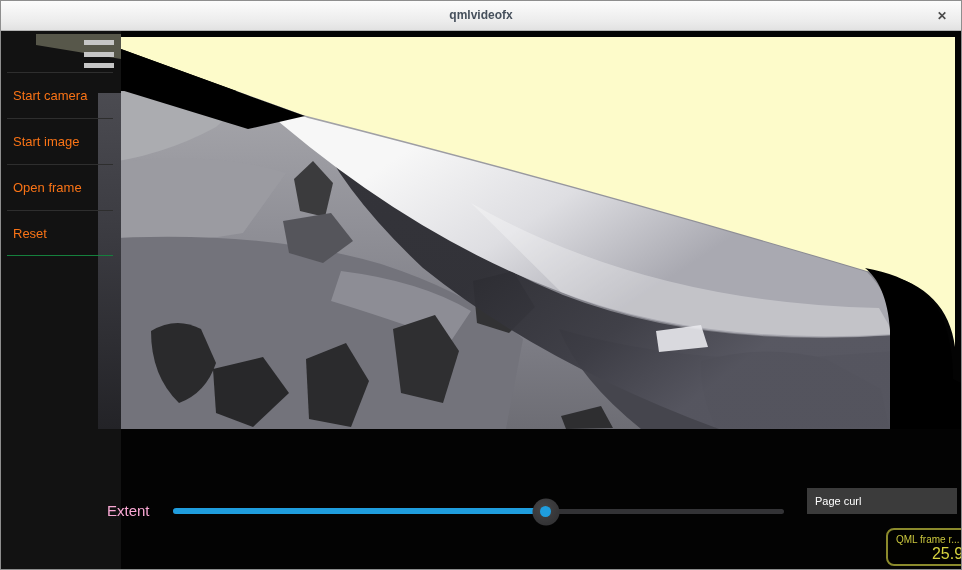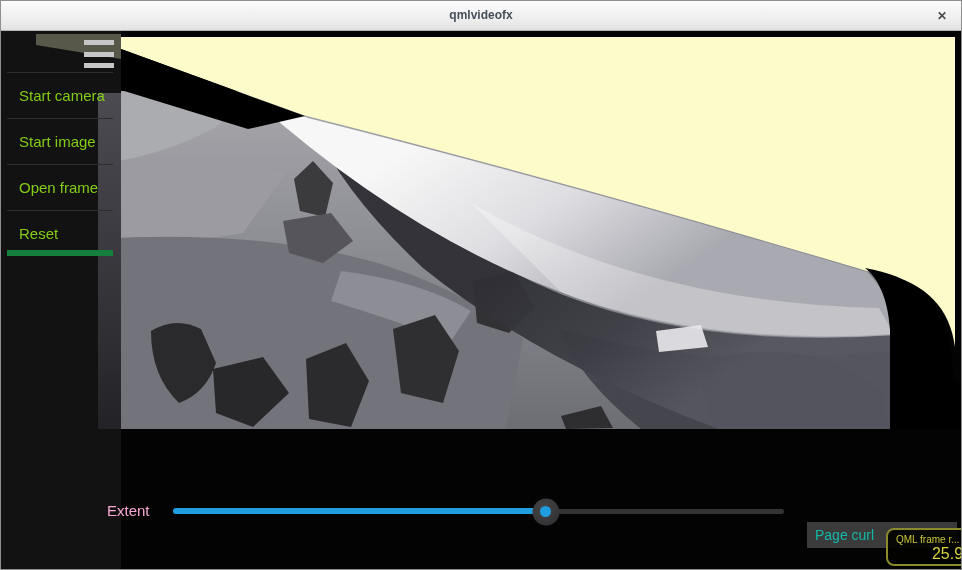--- a/index.html
+++ b/index.html
@@ -20,34 +20,34 @@
   .sidebar{position:absolute;left:0;top:0;width:120px;height:540px;background:#121212;}
   .olive-shape{position:absolute;left:35px;top:3px;width:85px;height:25px;background:#57574a;
                clip-path:polygon(0 0,100% 0,100% 100%,0 44%);}
   .see-through-strip{position:absolute;left:97px;top:62px;width:23px;height:336px;
                      background:linear-gradient(#4b4b51,#3a3a40 45%,#232327);}
   .menu-icon{position:absolute;left:83px;top:9px;width:30px;height:29px;cursor:pointer;}
   .menu-icon .bar{position:absolute;left:0;width:30px;height:5px;background:#c6c6c6;}
   .menu-icon .b1{top:0;} .menu-icon .b2{top:12px;} .menu-icon .b3{top:23px;}
   .menu{position:absolute;left:6px;top:41px;width:106px;}
   .menu-item{height:46px;border-top:1px solid #2e2e2e;box-sizing:border-box;cursor:pointer;}
-  .menu-item:last-child{border-bottom:6px solid #15803d;}
-  .menu-item span{display:block;padding-left:6px;line-height:45px;font-size:15px;color:#84cc16;margin-left:6px;}
+  .menu-item:last-child{border-bottom:1px solid #15803d;}
+  .menu-item span{display:block;padding-left:6px;line-height:45px;font-size:13px;color:#f97316;}
   
   .extent-label{position:absolute;left:106px;top:471px;font-size:15px;color:#f9a8d4;}
   .slider{position:absolute;left:172px;top:467px;width:611px;height:27px;}
   .slider .track-bg{position:absolute;left:0;top:11px;width:100%;height:5px;background:#333336;border-radius:3px;}
   .slider .fill{position:absolute;left:0;top:10px;height:6px;background:#1f9dde;border-radius:3px;}
   .slider .handle{position:absolute;top:50%;width:27px;height:27px;border-radius:50%;
                   background:radial-gradient(circle at 40% 35%,#454547,#343436 70%);
                   transform:translate(-50%,-50%);cursor:pointer;}
   .slider .handle .dot{position:absolute;left:50%;top:50%;width:11px;height:11px;border-radius:50%;
                        background:#1f9dde;transform:translate(-50%,-50%);}
   .effect-btn{position:absolute;left:806px;top:457px;width:150px;height:26px;background:#3b3b3b;
-              color:#14b8a6;font-size:14px;line-height:26px;padding-left:8px;box-sizing:border-box;cursor:pointer;margin-top:34px;}
+              color:#ffffff;font-size:11px;line-height:26px;padding-left:8px;box-sizing:border-box;cursor:pointer;}
   .fps-box{position:absolute;left:885px;top:497px;width:92px;height:38px;border:2px solid #8b8a2c;
            border-radius:8px;background:rgba(2,2,0,0.9);box-sizing:border-box;overflow:hidden;}
   .fps-box .fps-label{display:block;margin:4px 0 0 8px;font-size:10px;color:#c9c63c;white-space:nowrap;}
   .fps-box .fps-value{display:block;margin-top:0;padding-right:4px;text-align:right;
                       font-size:16px;color:#d6d33e;white-space:nowrap;}
 </style>
 </head>
 <body>
 
 <div class="window">

